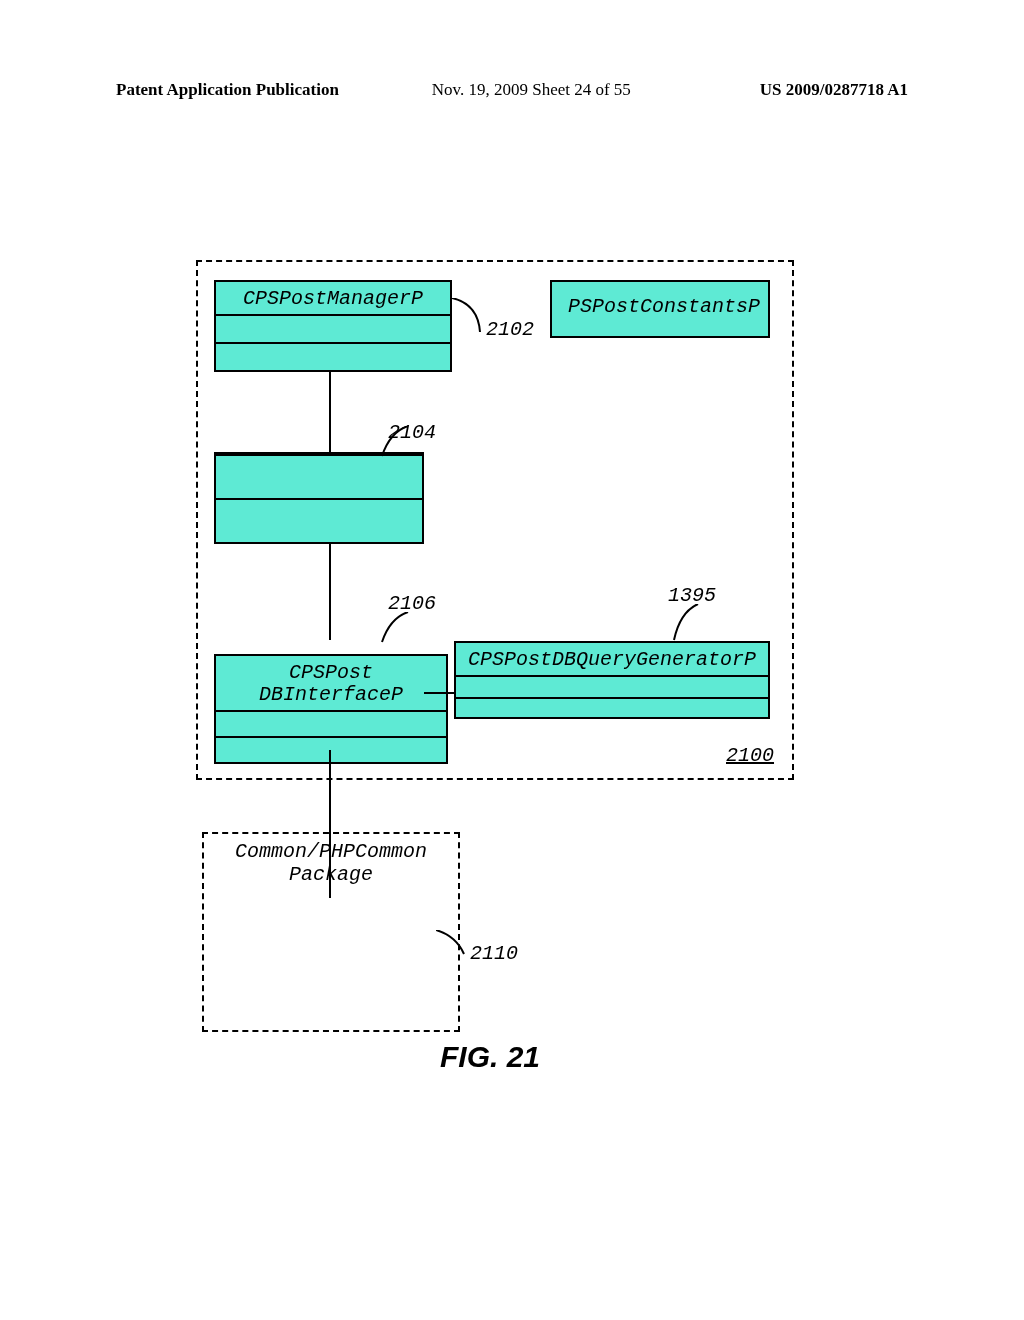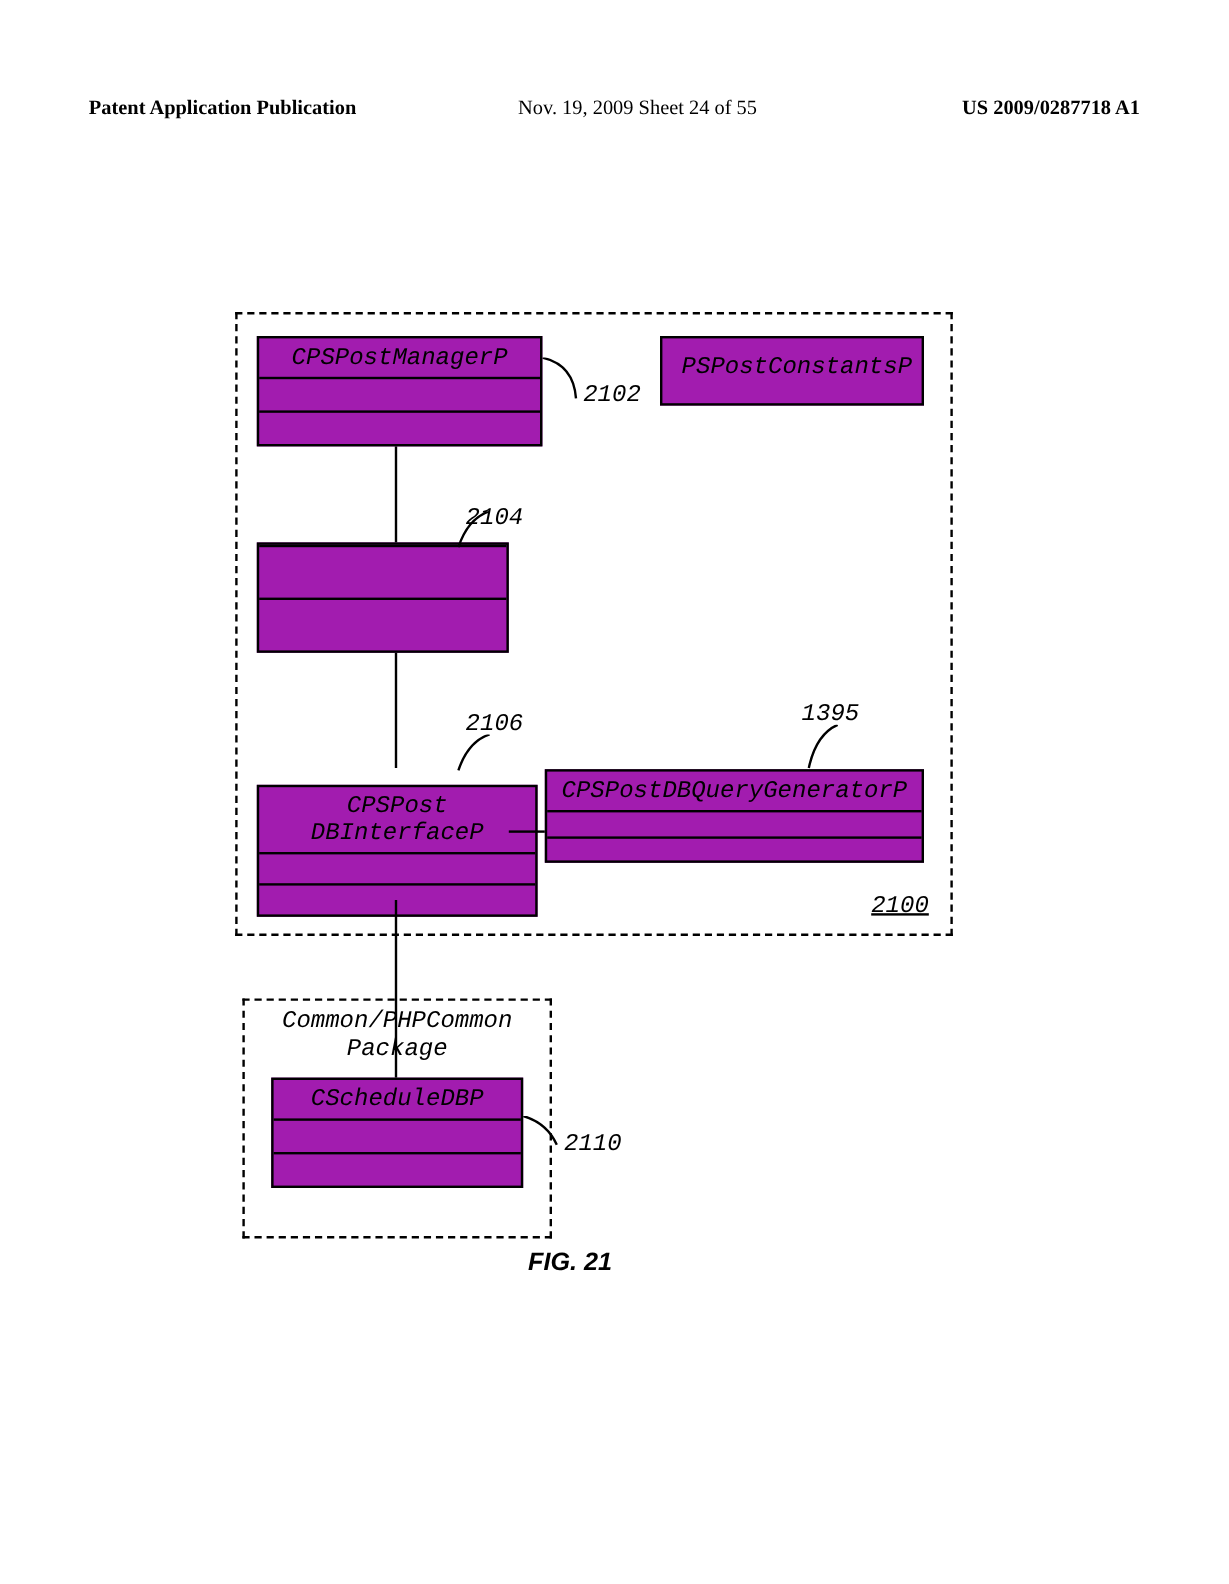--- a/index.html
+++ b/index.html
@@ -1,34 +1,34 @@
 <!DOCTYPE html>
 <html><head>
 <meta charset="utf-8">
 <style>
   * { box-sizing: border-box; margin: 0; padding: 0; }
   html, body { width: 1024px; height: 1320px; background: #fff; font-family: "Times New Roman", serif; }
   .page { position: relative; width: 1024px; height: 1320px; }
-  .header { position: absolute; top: 80px; left: 0; width: 1024px; display: flex; justify-content: space-between; padding: 0 74px; font-size: 17px; }
+  .header { position: absolute; top: 80px; left: 0; width: 1024px; display: flex; justify-content: space-between; padding: 0 116px; font-size: 17px; }
   .header .left { font-weight: bold; }
   .header .mid { font-weight: normal; }
   .header .right { font-weight: bold; margin-left: 36px; }
 
   .canvas { position: absolute; left: 0; top: 0; width: 1024px; height: 1320px; }
 
   .dashed-box {
     position: absolute;
     border: 2px dashed #000;
     background: #fff;
   }
 
   .uml-box {
     position: absolute;
     border: 2px solid #000;
-    background: #a21caf;
+    background: #5eead4;
     display: flex;
     flex-direction: column;
   }
   .uml-title {
     text-align: center;
     font-style: italic;
     font-family: "Courier New", monospace;
     font-size: 20px;
     padding: 6px 4px 4px;
     line-height: 1.1;
@@ -43,21 +43,21 @@
     font-family: "Courier New", monospace;
     font-size: 20px;
     text-align: center;
   }
 
   .fig-caption {
     position: absolute;
     font-family: Arial, sans-serif;
     font-weight: bold;
     font-style: italic;
-    font-size: 21px;
+    font-size: 30px;
   }
 
   .conn { position: absolute; background: #000; }
   .leader-curve { position: absolute; }
 </style>
 </head>
 <body>
 
 <div class="page">
 
@@ -104,27 +104,20 @@
       <div class="uml-sep"></div>
       <div class="uml-compartment"></div>
       <div class="uml-sep"></div>
       <div class="uml-compartment"></div>
     </div>
 
     <div class="dashed-box" style="left:202px; top:832px; width:258px; height:200px;"></div>
     <div class="label" style="left:212px; top:840px; width:238px;">Common/PHPCommon
 Package</div>
 
-    <div class="uml-box" style="left:226px; top:898px; width:210px; height:92px;">
-      <div class="uml-title">CScheduleDBP</div>
-      <div class="uml-sep"></div>
-      <div class="uml-compartment"></div>
-      <div class="uml-sep"></div>
-      <div class="uml-compartment"></div>
-    </div>
 
     <div class="conn" style="left:329px; top:372px; width:2px; height:80px;"></div>
 
     <div class="conn" style="left:329px; top:544px; width:2px; height:96px;"></div>
 
     <div class="conn" style="left:424px; top:692px; width:30px; height:2px;"></div>
 
     <div class="conn" style="left:329px; top:750px; width:2px; height:148px;"></div>
 
     <svg class="leader-curve" style="left:452px; top:298px; width:50px; height:40px;" viewBox="0 0 50 40">

